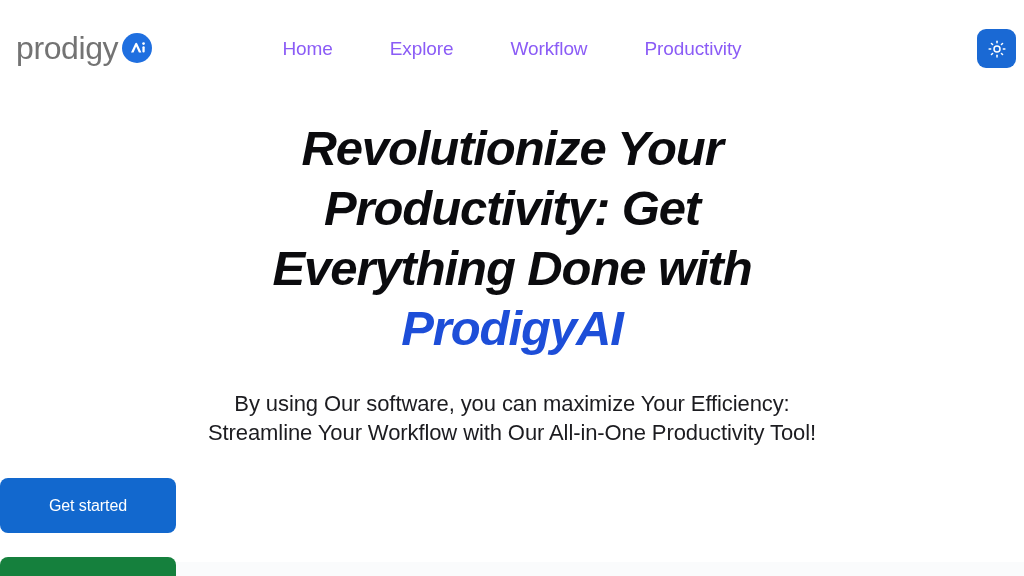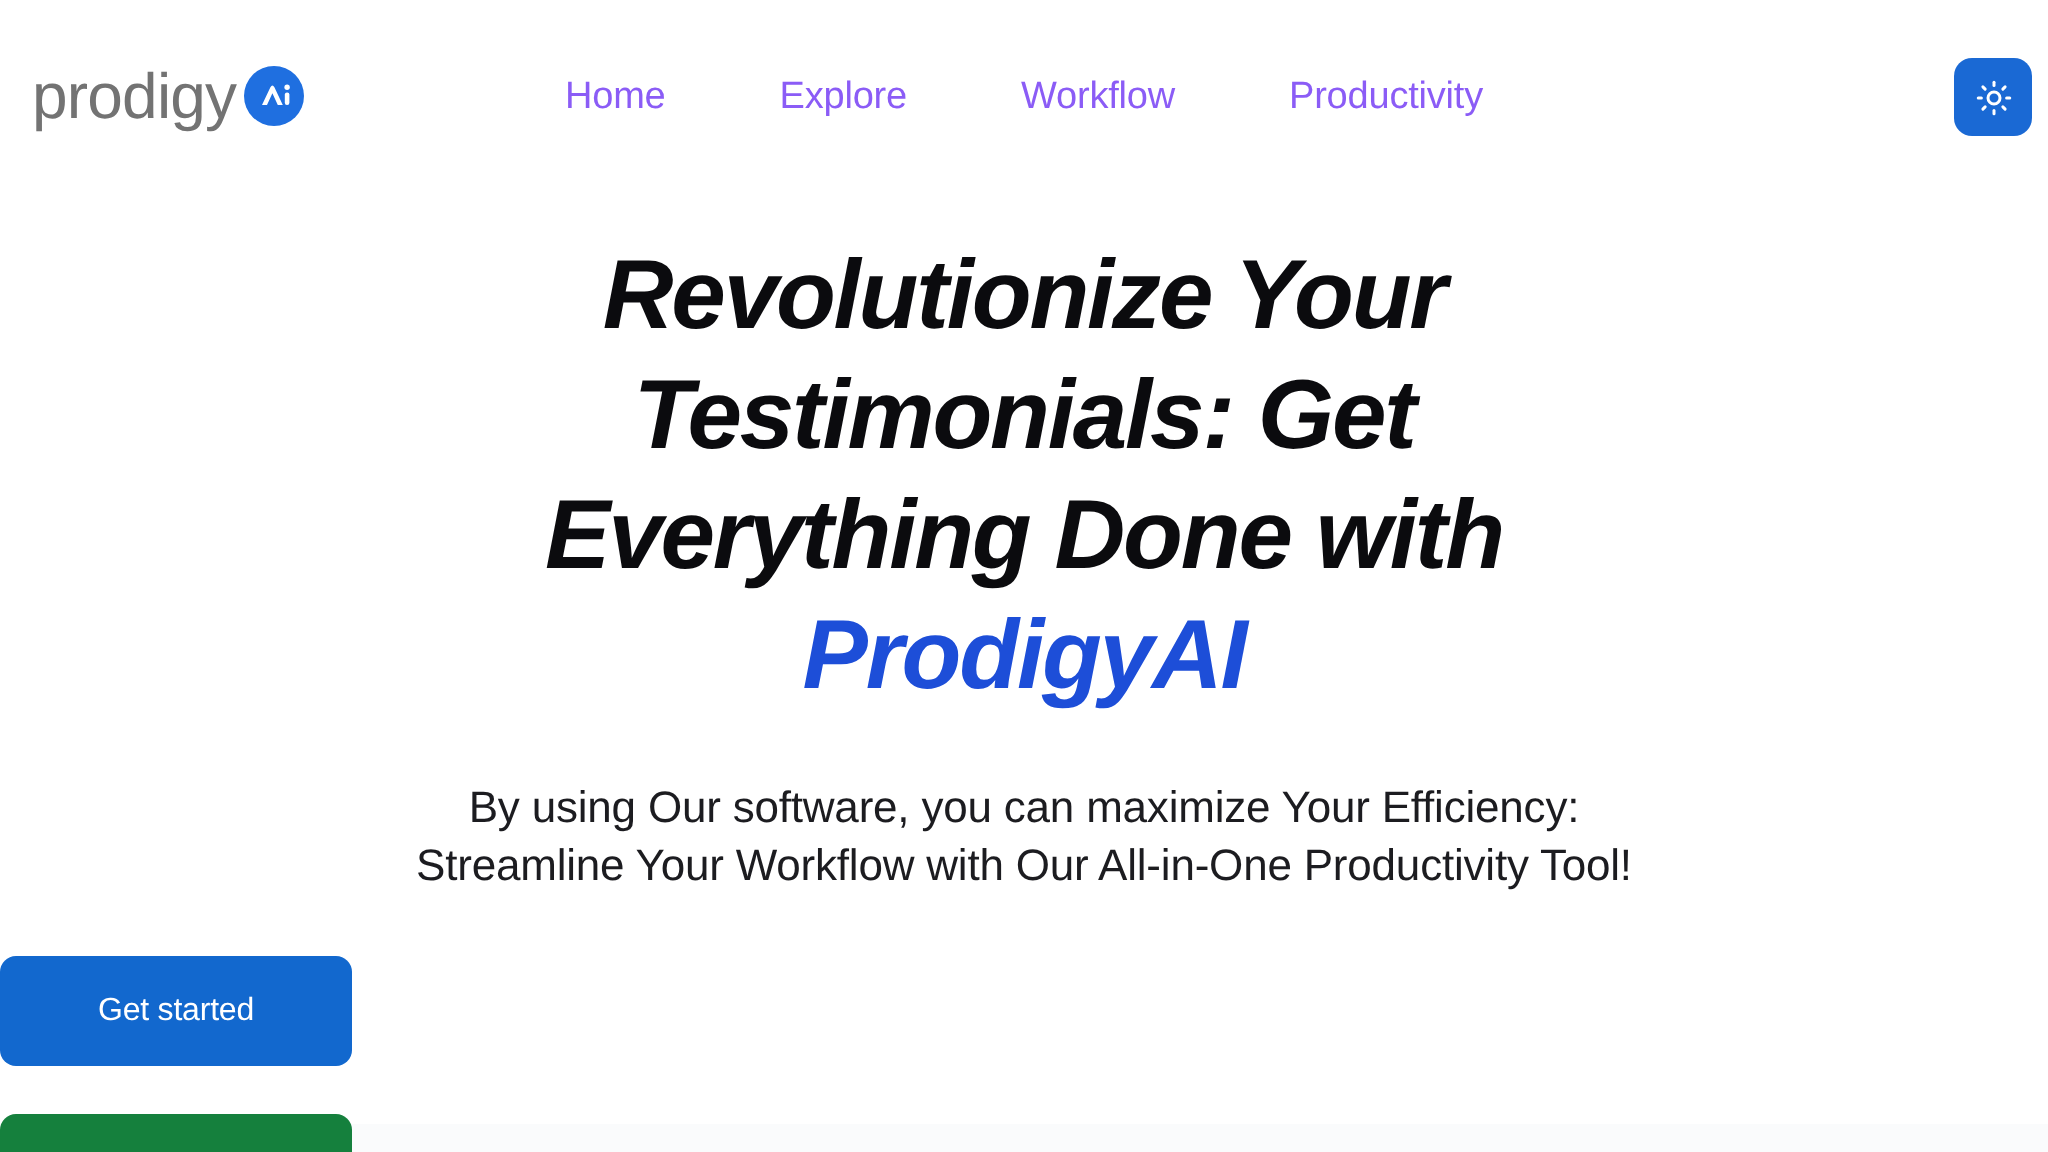--- a/index.html
+++ b/index.html
@@ -219,21 +219,21 @@
       </svg>
     </span>
   </button>
 
 </header>
 
 <main class="hero">
 
   <h1 class="hero-title">
     <span>Revolutionize Your</span><br>
-    <span>Testimonials: Get</span><br>
+    <span>Productivity: Get</span><br>
     <span>Everything Done with</span><br>
     <span class="hero-title-accent">ProdigyAI</span>
   </h1>
 
   <p class="hero-subtitle">By using Our software, you can maximize Your Efficiency: Streamline Your Workflow with Our All-in-One Productivity Tool!</p>
 
   <div class="hero-actions">
     <button class="btn btn-primary">Get started</button>
     <button class="btn btn-secondary">Explore</button>
   </div>

